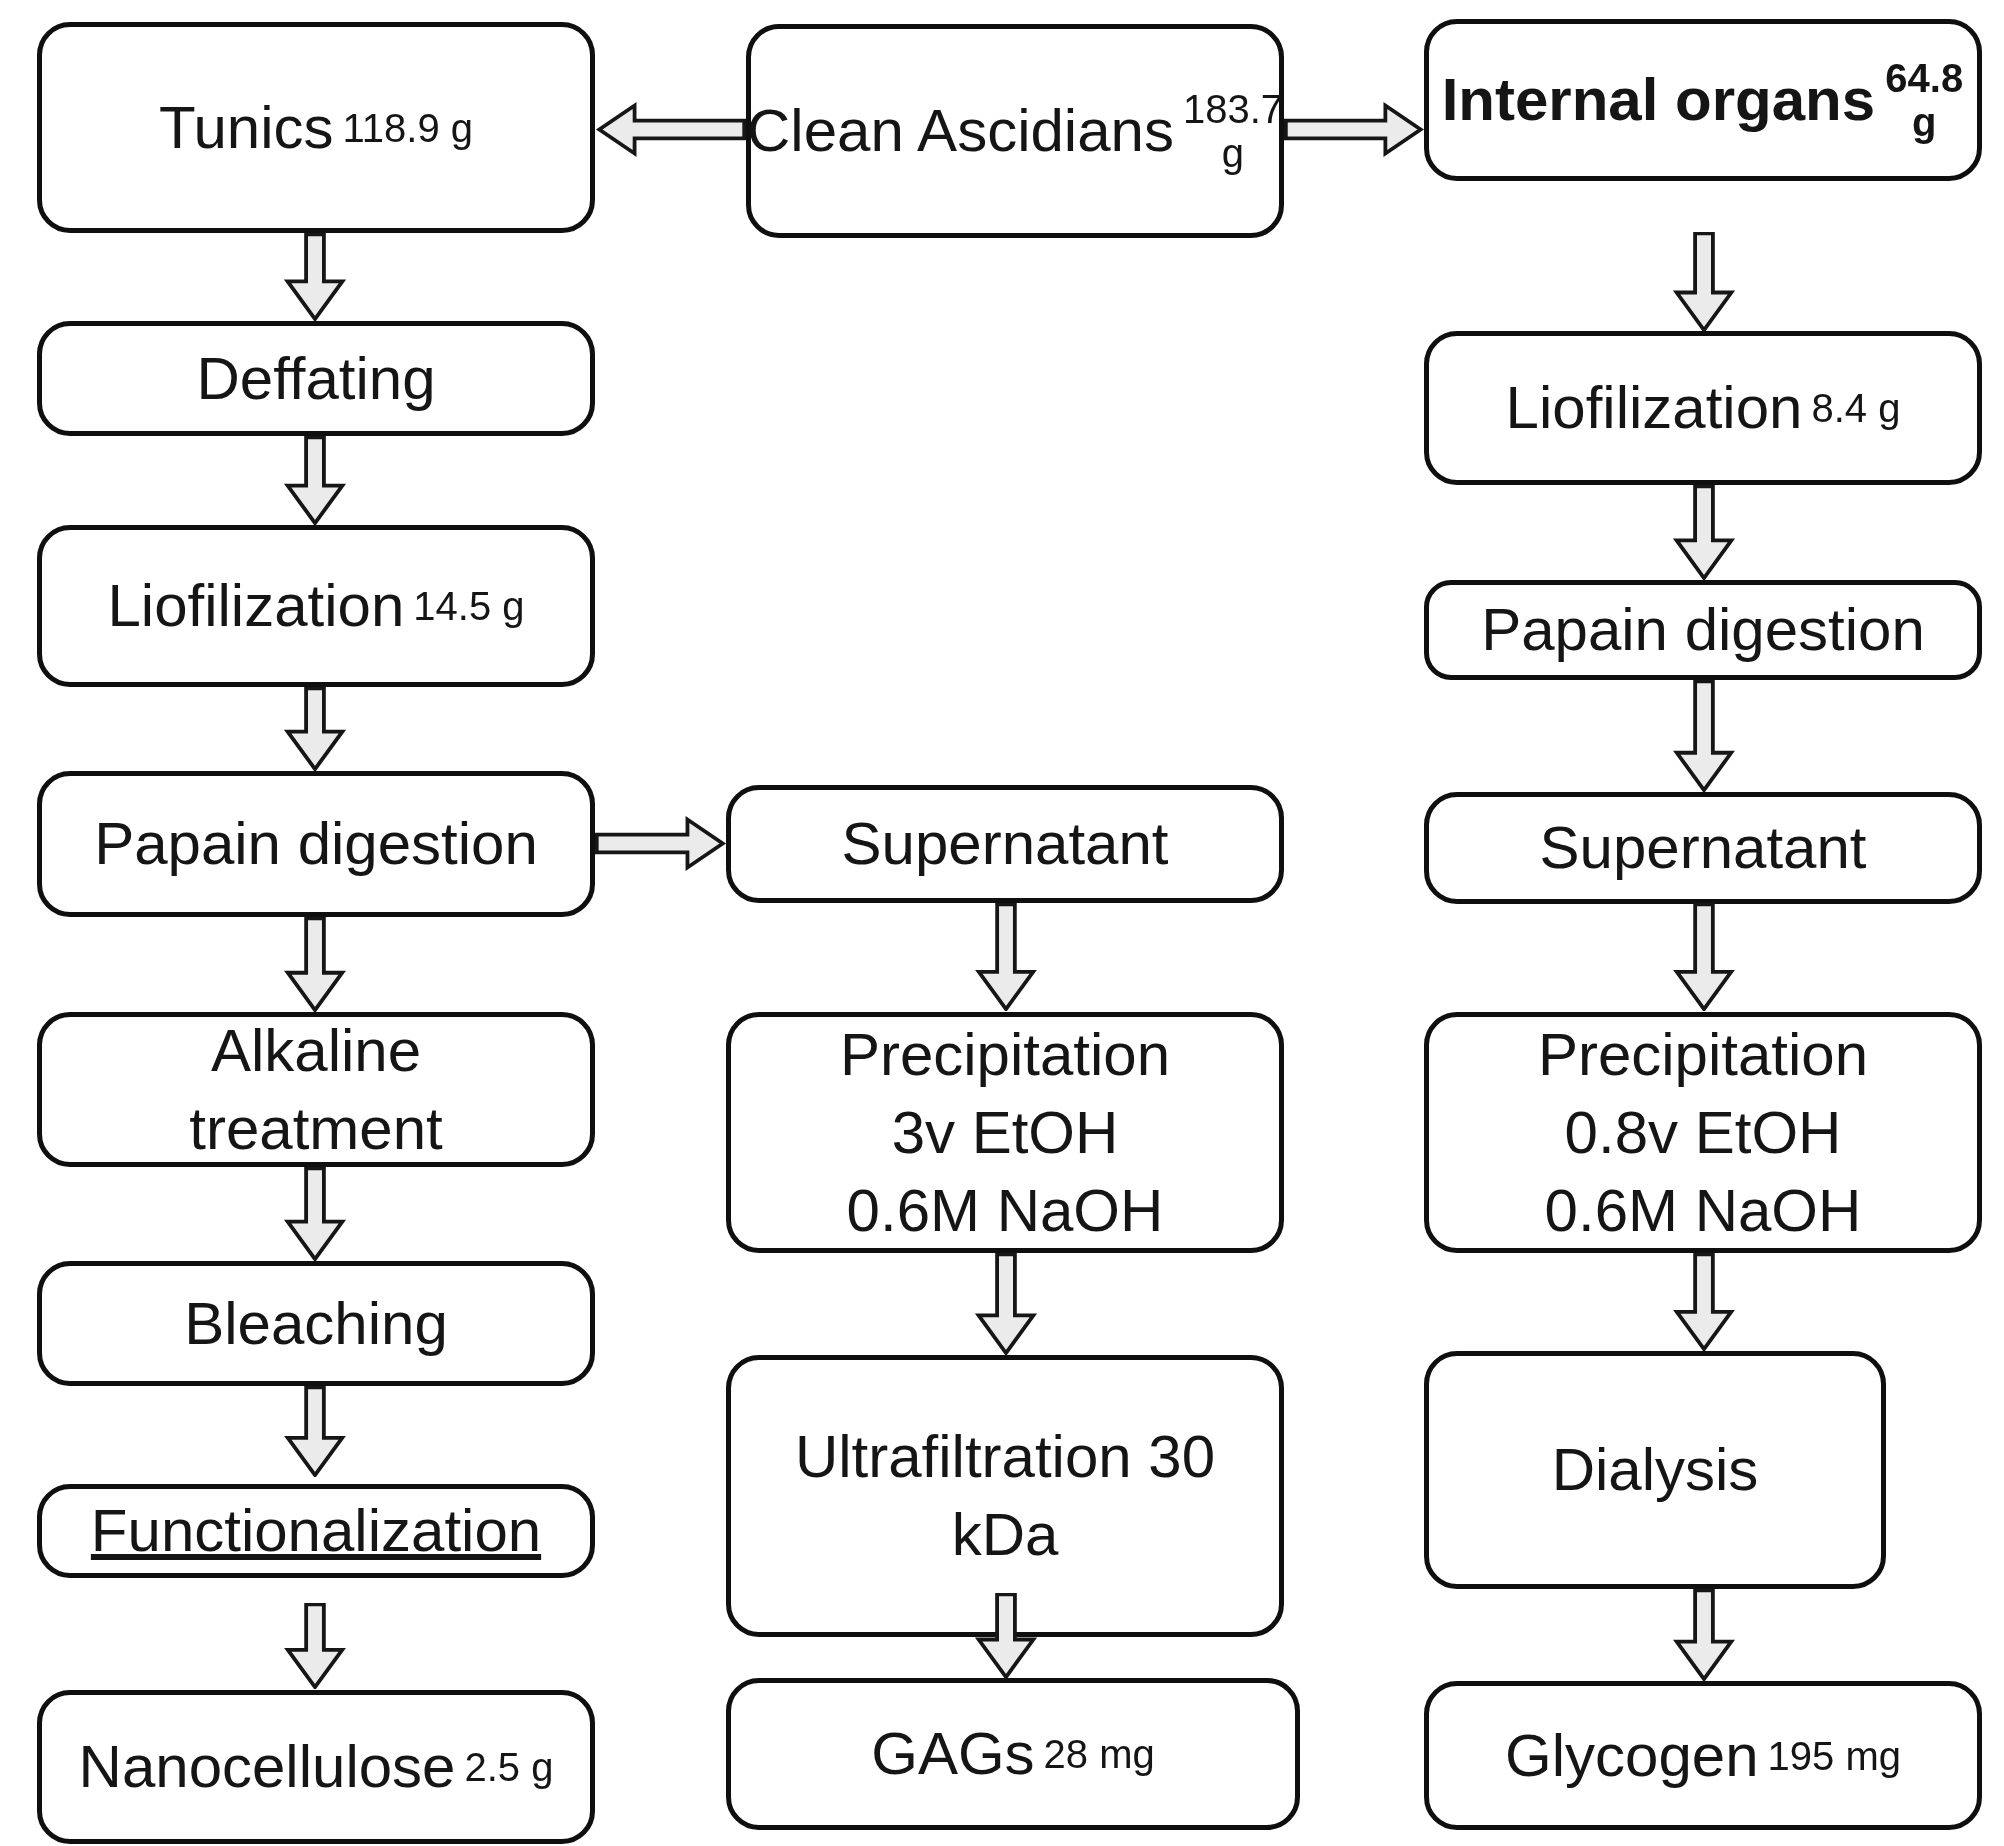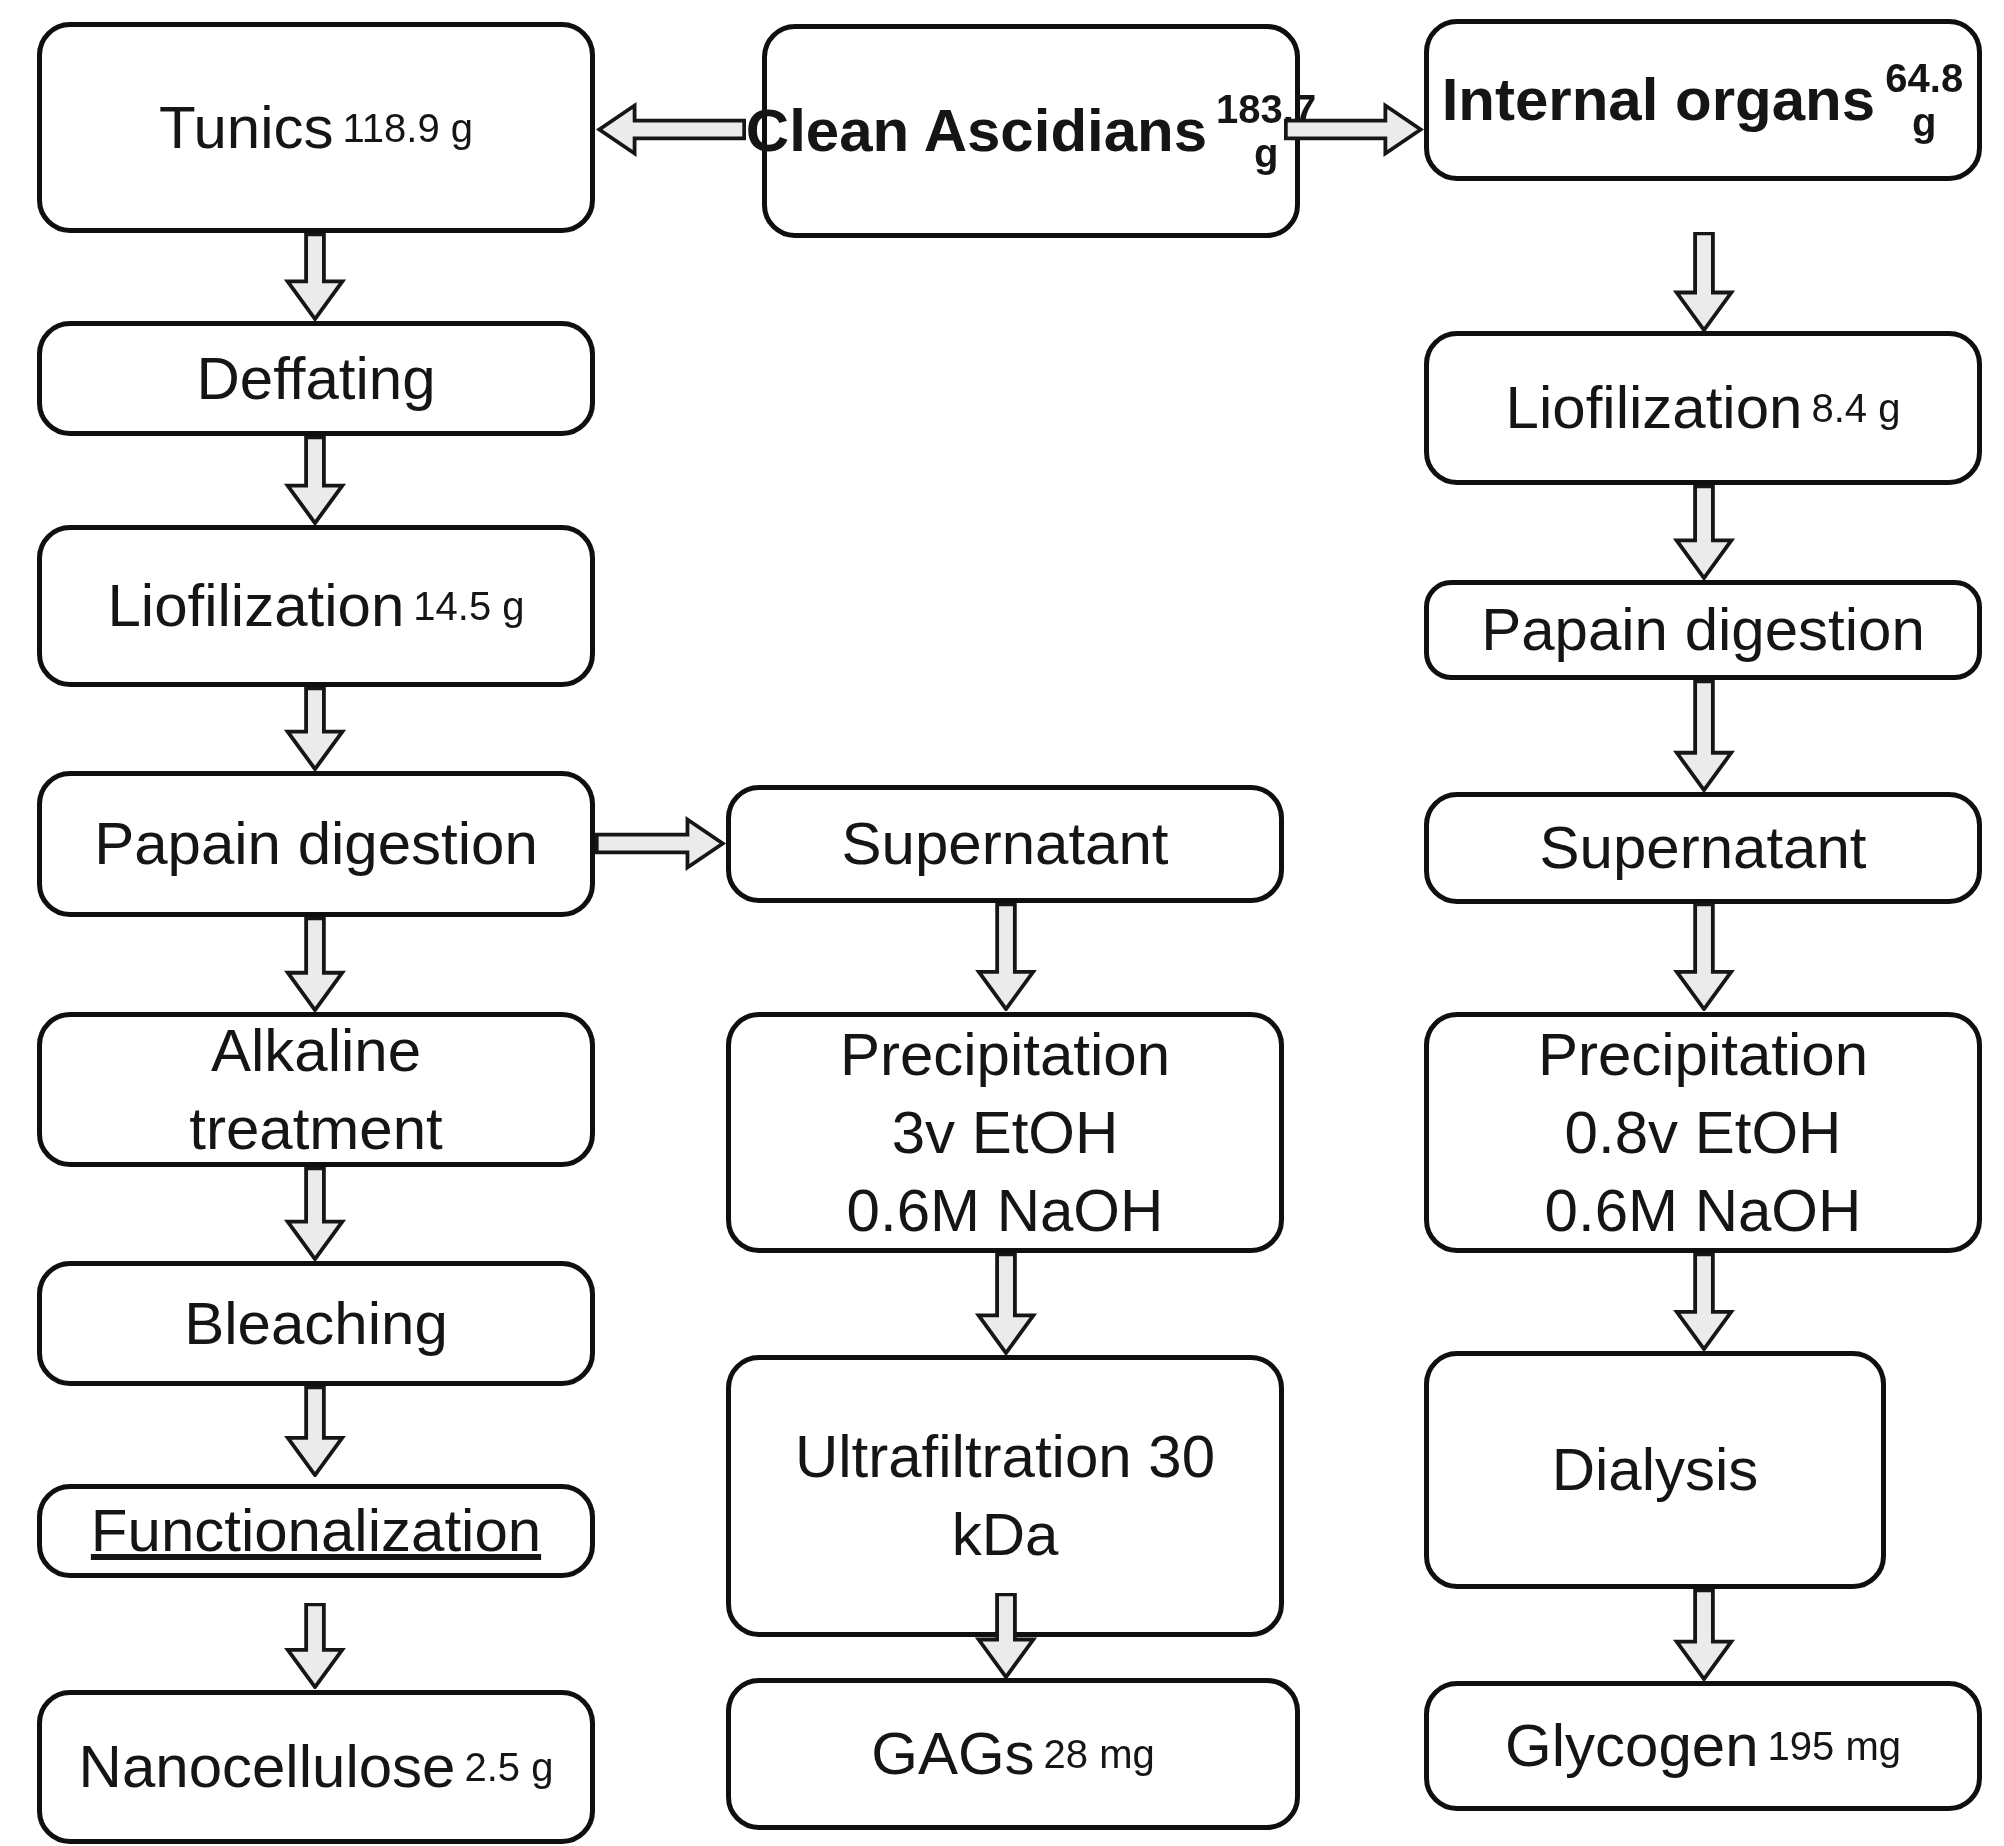--- a/index.html
+++ b/index.html
@@ -82,21 +82,21 @@
       </div>
   </div>
 
   <div class="node" style="left:37px;top:1690px;width:558px;height:154px;">
     <div class="label">
         <span class="line">Nanocellulose</span>
       </div>
     <div class="value">2.5 g</div>
   </div>
 
-  <div class="node" style="left:762px;top:24px;width:538px;height:214px;font-weight:bold;">
+  <div class="node" style="left:746px;top:24px;width:538px;height:214px;">
     <div class="label">
         <span class="line">Clean Ascidians</span>
       </div>
     <div class="value">183.7 g</div>
   </div>
 
   <div class="node" style="left:726px;top:785px;width:558px;height:118px;">
     <div class="label">
         <span class="line">Supernatant</span>
       </div>
@@ -157,21 +157,21 @@
       <span class="line">0.6M NaOH</span>
     </div>
   </div>
 
   <div class="node" style="left:1424px;top:1351px;width:462px;height:238px;">
     <div class="label">
         <span class="line">Dialysis</span>
       </div>
   </div>
 
-  <div class="node" style="left:1424px;top:1681px;width:558px;height:130px;">
+  <div class="node" style="left:1424px;top:1681px;width:558px;height:149px;">
     <div class="label">
         <span class="line">Glycogen</span>
       </div>
     <div class="value">195 mg</div>
   </div>
 
   <svg class="arrow" style="left:595px;top:98px;" width="151" height="63" viewBox="0 0 238 100">
     <path d="M236 36 H62 V12 L6 50 L62 88 V64 H236 Z" style="fill:var(--arrow-fill,#ebebeb);stroke:var(--arrow-stroke,#161616);stroke-width:6;stroke-linejoin:miter;"></path>
   </svg>
   <svg class="arrow" style="left:1284px;top:98px;" width="141" height="63" viewBox="0 0 222 100">

